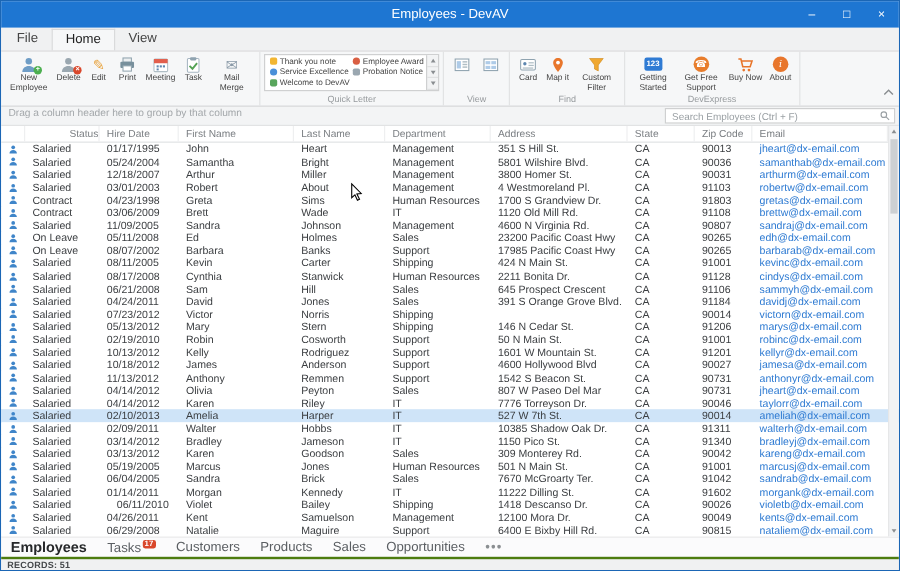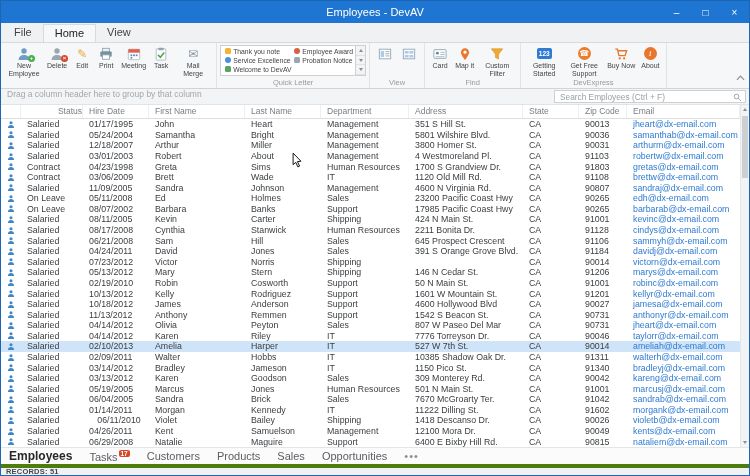--- a/index.html
+++ b/index.html
@@ -86,21 +86,21 @@
   
   .ftabs{height:17px;flex:0 0 17px;background:#fbfbfc;border-top:1px solid #e4e5e6;
     display:flex;align-items:center;padding-left:8px;}
   .ftab{font-size:11px;color:#5a5e62;margin-right:17px;cursor:default;white-space:nowrap;}
   .ftab.active{font-size:12px;font-weight:bold;color:#26282a;}
   .fbadge{background:#d9472b;color:#fff;font-size:6.5px;border-radius:2px;padding:0 2px;
     margin-left:1px;font-weight:bold;}
   .overflowdots{color:#8a8e91;letter-spacing:1px;}
 
   
-  .statusbar{height:11px;flex:0 0 11px;background:#f0f1f2;border-top:4px solid #4d7c0f;
+  .statusbar{height:11px;flex:0 0 11px;background:#f0f1f2;border-top:2px solid #4d7c0f;
     display:flex;align-items:center;}
   .records{font-size:7.5px;font-weight:bold;color:#45484b;padding-left:5px;letter-spacing:.2px;}
 
   
   .cursor{position:absolute;left:291px;top:151px;z-index:50;pointer-events:none;}
 </style>
 </head>
 <body>
 
 <div class="window">

